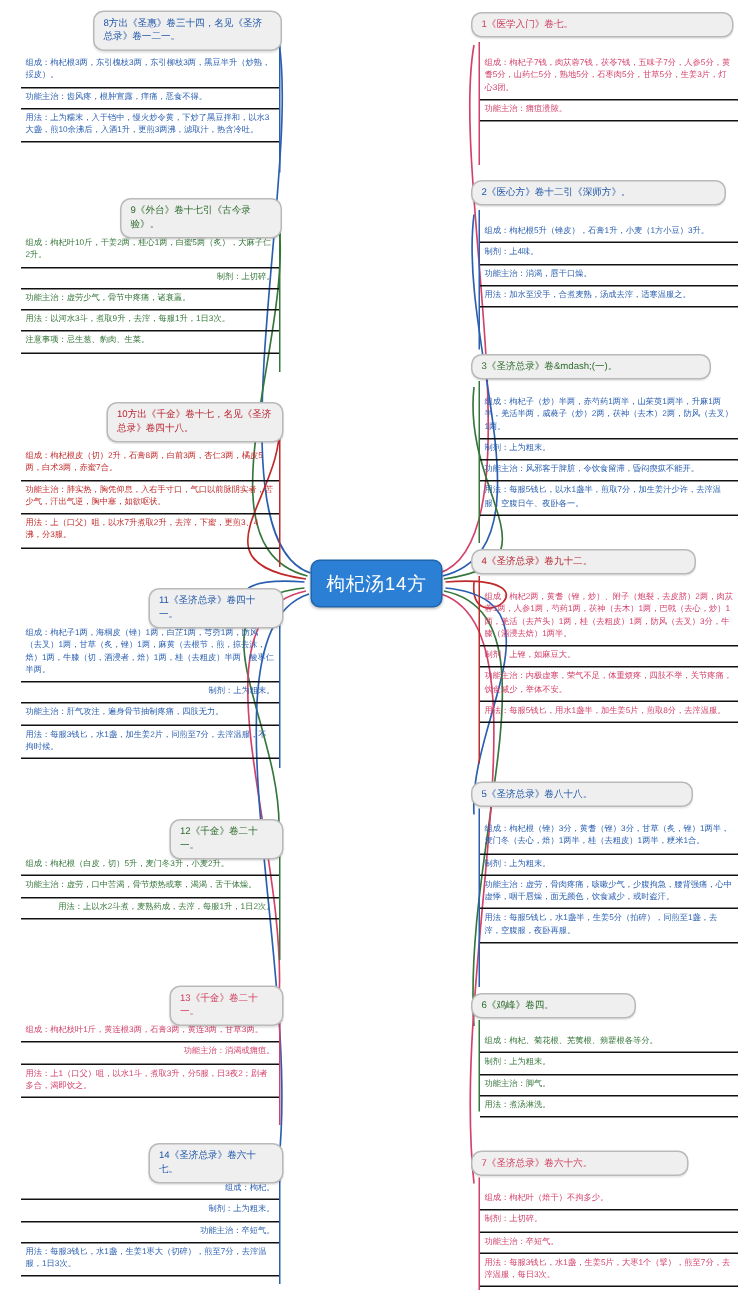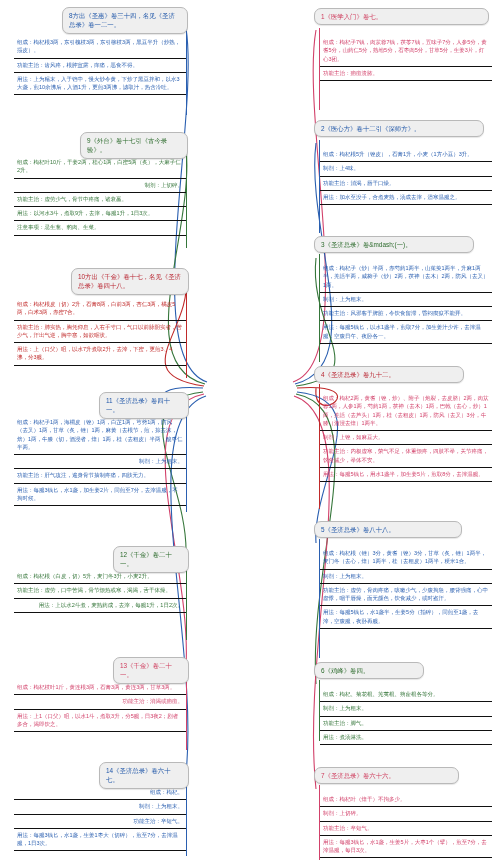--- a/index.html
+++ b/index.html
@@ -62,20 +62,21 @@
 
     <path d="M207,382 C140,360 200,120 186,28" fill="none" stroke="#2a5fb0" stroke-width="1.1"></path>
     <path d="M205,384 C130,365 195,230 186,148" fill="none" stroke="#35763a" stroke-width="1.1"></path>
     <path d="M204,386 C125,375 192,330 186,278" fill="none" stroke="#c02a2a" stroke-width="1.1"></path>
     <path d="M203,388 C122,382 188,430 186,398" fill="none" stroke="#2a5fb0" stroke-width="1.1"></path>
     <path d="M203,392 C122,400 188,480 186,554" fill="none" stroke="#35763a" stroke-width="1.1"></path>
     <path d="M204,394 C125,410 192,560 186,667" fill="none" stroke="#d2416a" stroke-width="1.1"></path>
     <path d="M206,396 C132,420 200,640 186,773" fill="none" stroke="#2a5fb0" stroke-width="1.1"></path>
   </svg>
 
+  <div class="center-node">枸杞汤14方</div>
 
   <div class="topic c-pink" style="left:314px;top:8px;width:175px;">1《医学入门》卷七。</div>
   <div class="spine" style="left:319px;top:28px;width:1.1px;height:82px;background:#d2416a;"></div>
   <div class="subs" style="left:320px;top:36px;width:172px;">
     <div class="sub s-pink">组成：枸杞子7钱，肉苁蓉7钱，茯苓7钱，五味子7分，人参5分，黄耆5分，山药仁5分，熟地5分，石枣肉5分，甘草5分，生姜3片，灯心3团。</div>
     <div class="sub s-pink">功能主治：痈疽溃脓。</div>
   </div>
 
   <div class="topic c-blue" style="left:314px;top:120px;width:170px;">2《医心方》卷十二引《深师方》。</div>
   <div class="spine" style="left:319px;top:140px;width:1.1px;height:93px;background:#2a5fb0;"></div>

